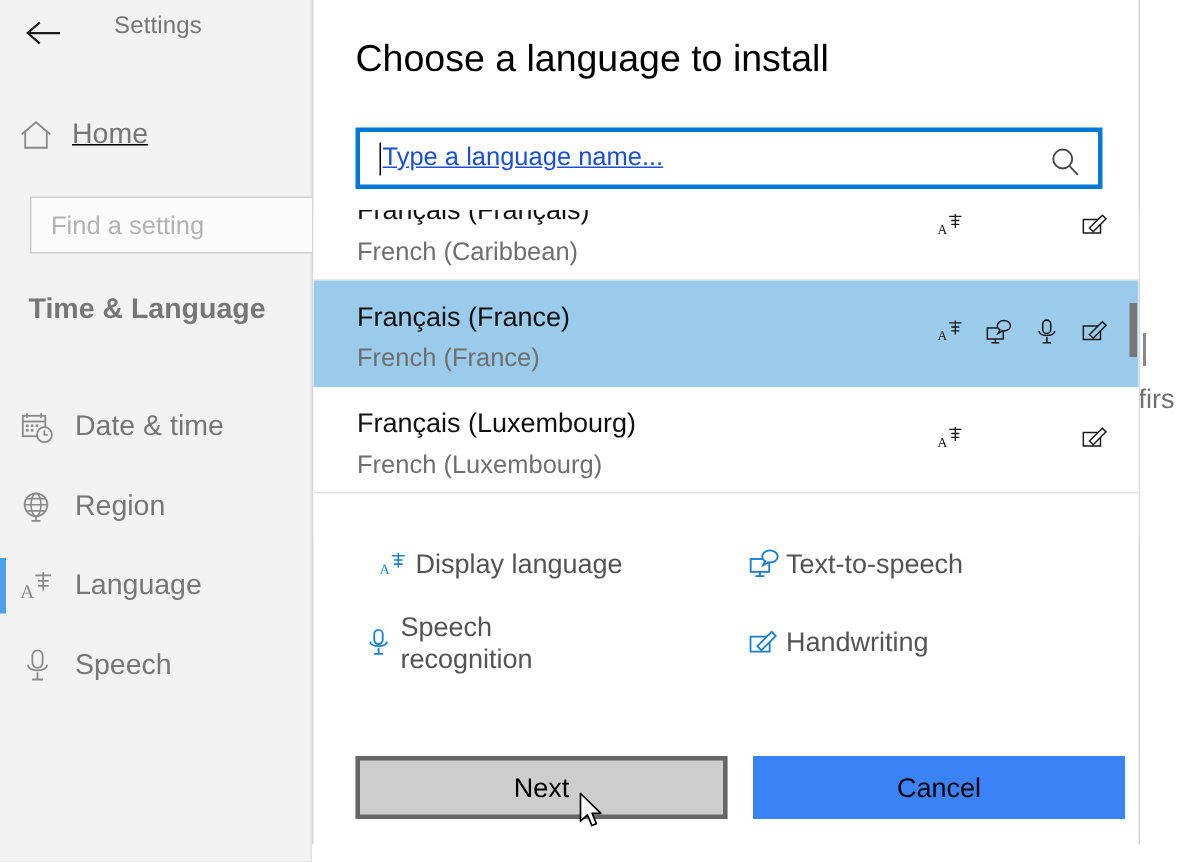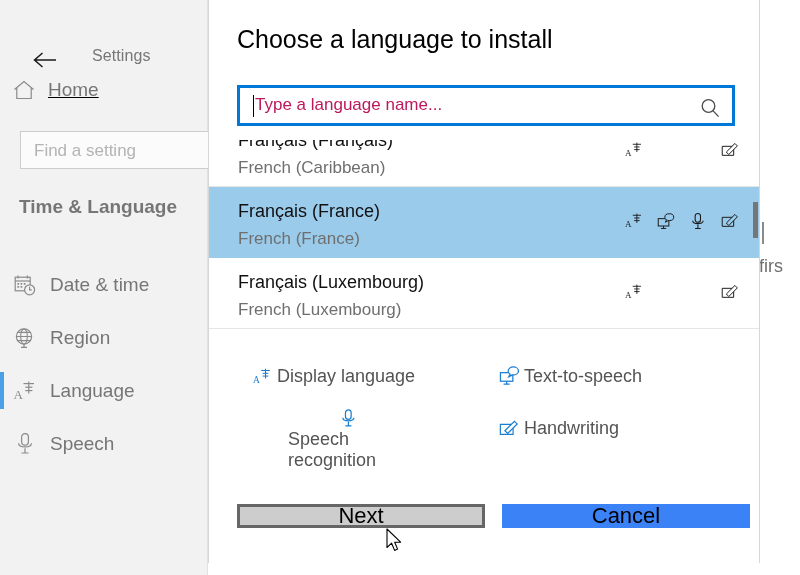--- a/index.html
+++ b/index.html
@@ -19,22 +19,22 @@
   
   .sidebar {
     position: absolute;
     left: 0; top: 0;
     width: 208px; height: 575px;
     background: #f2f2f2;
     border-right: 1px solid #e2e2e2;
   }
   .sb-titlebar {
     position: absolute;
-    left: 16px; top: 0;
-    width: 240px; height: 44px; margin-top: 38px;
+    left: 0; top: 0;
+    width: 240px; height: 44px;
   }
   .back-arrow {
     position: absolute;
     left: 14px; top: 8px;
     width: 30px; height: 28px;
     display: flex; align-items: center; justify-content: center;
     cursor: default;
   }
   .back-arrow svg { display: block; }
   .sb-title {
@@ -133,21 +133,22 @@
   .search .caret {
     position: absolute;
     left: 13px; top: 7px;
     width: 1px; height: 22px;
     background: #000;
   }
   .search .ph {
     position: absolute;
     left: 15px; top: 7px;
     font-size: 17px;
-    color: #be185d;
+    color: #1d4ed8;
+    text-decoration: underline;
   }
   .search .sicon {
     position: absolute;
     right: 10px; top: 8px;
   }
 
   
   .lang-list {
     position: absolute;
     left: 0; top: 152px;
@@ -215,32 +216,32 @@
   .legend .entry .ic {
     width: 30px; min-width: 30px;
     display: flex; justify-content: center; align-items: center;
   }
   .legend .entry .lbl {
     font-size: 18px; color: #545454;
     line-height: 1.15;
   }
   .legend .e0 { left: 38px; top: 6px; }
   .legend .e1 { left: 285px; top: 6px; }
-  .legend .e2 { left: 54px; top: 48px; width: 170px; flex-direction: column; }
+  .legend .e2 { left: 28px; top: 48px; width: 170px; }
   .legend .e2 .lbl { max-width: 120px; }
   .legend .e3 { left: 285px; top: 58px; }
 
   
   .btn {
     position: absolute;
-    height: 24px;
+    height: 42px;
     background: #cccccc;
     border: 0;
     display: flex; align-items: center; justify-content: center;
-    font-size: 22px; color: #000000;
+    font-size: 18px; color: #000000;
     font-family: "Liberation Sans", sans-serif;
     cursor: default;
   }
   .btn-next {
     left: 237px; top: 504px;
     width: 248px;
     border: 3px solid #666666;
     background: #cdcdcd;
   }
   .btn-cancel {

